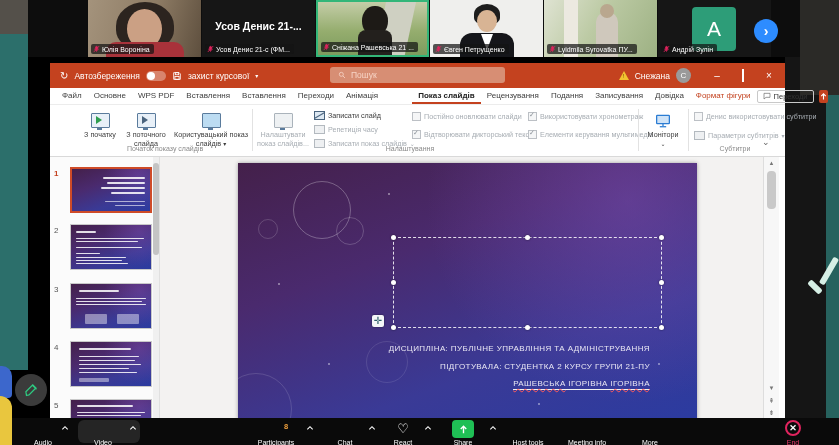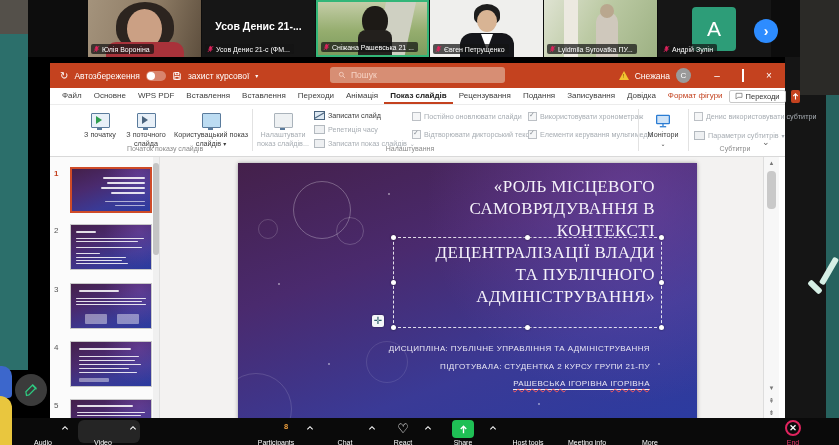--- a/index.html
+++ b/index.html
@@ -71,21 +71,21 @@
   .tb-avatar{width:15px;height:15px;border-radius:50%;background:#9a9a9a;color:#fff;font-size:8px;
              display:flex;align-items:center;justify-content:center;}
   .winbtn{width:20px;text-align:center;font-size:10px;color:#fff;cursor:pointer;}
   .restore-box{width:7px;height:7px;border:1px solid #fff;margin:0 auto;}
 
   
   .tabs{left:0;top:25px;width:735px;height:17px;background:#fff;display:flex;align-items:center;
         font-size:8px;color:#3d3d3d;white-space:nowrap;border-bottom:1px solid #ececec;box-sizing:border-box;
         padding-left:6px;}
   .tab{padding:0 6px;line-height:16px;cursor:pointer;}
-  .tab.active{font-weight:bold;color:#222;box-shadow:inset 0 -2px 0 #c4421f;}
+  .tab.active{font-weight:bold;color:#222;box-shadow:inset 0 -2px 0 #c4421f;margin-left:28px;}
   .tab.ctx{color:#c4421f;}
   .comments-btn{margin-left:auto;display:flex;align-items:center;gap:3px;border:1px solid #c9c9c9;
                 border-radius:2px;padding:1px 5px;font-size:7.5px;color:#333;cursor:pointer;}
   .share-btn{width:16px;height:13px;background:#c4421f;border-radius:2px;margin:0 4px 0 5px;
              display:flex;align-items:center;justify-content:center;cursor:pointer;}
 
   
   .ribbon{left:0;top:42px;width:735px;height:52px;background:#fff;border-bottom:1px solid #d9d9d9;
           box-sizing:border-box;font-size:7.2px;color:#3c3c3c;}
   .rdiv{position:absolute;top:4px;width:1px;height:42px;background:#e2e2e2;}
@@ -531,28 +531,20 @@
         <div class="deco" style="left:98px;top:54px;width:26px;height:26px;opacity:.7;"></div>
         <div class="deco" style="left:20px;top:56px;width:18px;height:18px;opacity:.6;"></div>
         <div class="deco" style="left:-18px;top:210px;width:70px;height:70px;opacity:.5;"></div>
         <div class="deco" style="left:128px;top:178px;width:40px;height:40px;opacity:.4;"></div>
         <span class="dot" style="left:150px;top:30px;"></span>
           <span class="dot" style="left:40px;top:120px;"></span>
         <span class="dot" style="left:420px;top:200px;"></span>
           <span class="dot" style="left:300px;top:240px;"></span>
         <span class="dot" style="left:90px;top:200px;"></span>
 
-        <div class="slide-title">
-          <div>«РОЛЬ МІСЦЕВОГО</div>
-          <div>САМОВРЯДУВАННЯ В</div>
-          <div>КОНТЕКСТІ</div>
-          <div>ДЕЦЕНТРАЛІЗАЦІЇ ВЛАДИ</div>
-          <div>ТА ПУБЛІЧНОГО</div>
-          <div>АДМІНІСТРУВАННЯ»</div>
-        </div>
 
         <div class="selbox">
           <span class="hnd" style="left:-3px;top:-3px;"></span>
           <span class="hnd" style="left:50%;top:-3px;margin-left:-3px;"></span>
           <span class="hnd" style="right:-3px;top:-3px;"></span>
           <span class="hnd" style="left:-3px;top:50%;margin-top:-3px;"></span>
           <span class="hnd" style="right:-3px;top:50%;margin-top:-3px;"></span>
           <span class="hnd" style="left:-3px;bottom:-3px;"></span>
           <span class="hnd" style="left:50%;bottom:-3px;margin-left:-3px;"></span>
           <span class="hnd" style="right:-3px;bottom:-3px;"></span>

